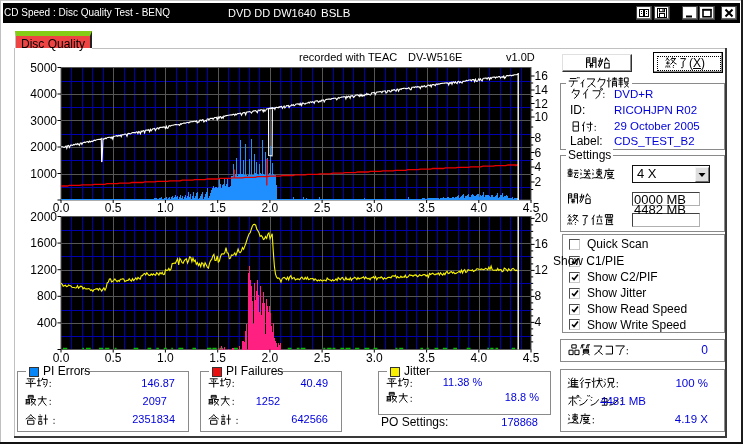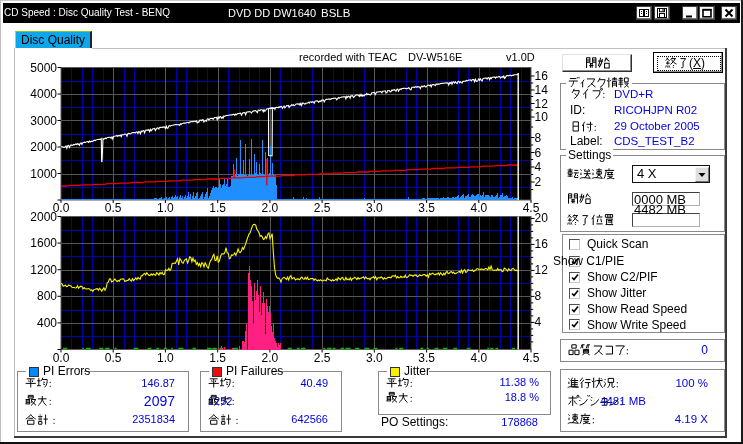--- a/index.html
+++ b/index.html
@@ -44,21 +44,21 @@
     <svg width="14" height="12" viewBox="0 0 14 12" style="position:absolute;left:0;top:0">
       <g stroke="#000" stroke-width="2">
         <path d="M3.5 2.5L10.5 9.5M10.5 2.5L3.5 9.5"></path>
       </g>
     </svg>
   </div>
 <div style="position:absolute;left:14px;top:48px;width:1px;height:389px;background:#c0c0c0"></div>
 <div style="position:absolute;left:92px;top:48px;width:634px;height:1px;background:#c0c0c0"></div>
 <div style="position:absolute;left:725px;top:48px;width:2px;height:389px;background:#3a3a3a"></div>
 <div style="position:absolute;left:14px;top:435.5px;width:713px;height:2px;background:#3a3a3a"></div>
-<div style="position:absolute;left:15px;top:31px;width:77px;height:17px;background:#0ea5e9;border-top:1px solid #84cc16;border-left:1px solid #c0c0c0;border-right:2px solid #222;box-sizing:border-box;line-height:16px;text-align:center;font-size:12px">Disc Quality</div>
+<div style="position:absolute;left:15px;top:31px;width:77px;height:17px;background:#ef4444;border-top:5px solid #84cc16;border-left:1px solid #c0c0c0;border-right:2px solid #222;box-sizing:border-box;line-height:16px;text-align:center;font-size:12px">Disc Quality</div>
 <svg width="743" height="444" viewBox="0 0 743 444" style="position:absolute;left:0;top:0" font-family="Liberation Sans">
     <rect x="61" y="67.5" width="470" height="132.5" fill="#000"></rect>
     <rect x="61" y="216.5" width="470" height="133" fill="#000"></rect>
     <path d="M71.5 67.5V200.0 M82.5 67.5V200.0 M92.5 67.5V200.0 M103.5 67.5V200.0 M124.5 67.5V200.0 M134.5 67.5V200.0 M145.5 67.5V200.0 M155.5 67.5V200.0 M176.5 67.5V200.0 M186.5 67.5V200.0 M197.5 67.5V200.0 M207.5 67.5V200.0 M228.5 67.5V200.0 M239.5 67.5V200.0 M249.5 67.5V200.0 M259.5 67.5V200.0 M280.5 67.5V200.0 M291.5 67.5V200.0 M301.5 67.5V200.0 M312.5 67.5V200.0 M333.5 67.5V200.0 M343.5 67.5V200.0 M353.5 67.5V200.0 M364.5 67.5V200.0 M385.5 67.5V200.0 M395.5 67.5V200.0 M406.5 67.5V200.0 M416.5 67.5V200.0 M437.5 67.5V200.0 M447.5 67.5V200.0 M458.5 67.5V200.0 M468.5 67.5V200.0 M489.5 67.5V200.0 M500.5 67.5V200.0 M510.5 67.5V200.0 M521.5 67.5V200.0 M61.0 81.5H531.0 M61.0 107.5H531.0 M61.0 134.5H531.0 M61.0 160.5H531.0 M61.0 187.5H531.0 M71.5 216.5V349.5 M82.5 216.5V349.5 M92.5 216.5V349.5 M103.5 216.5V349.5 M124.5 216.5V349.5 M134.5 216.5V349.5 M145.5 216.5V349.5 M155.5 216.5V349.5 M176.5 216.5V349.5 M186.5 216.5V349.5 M197.5 216.5V349.5 M207.5 216.5V349.5 M228.5 216.5V349.5 M239.5 216.5V349.5 M249.5 216.5V349.5 M259.5 216.5V349.5 M280.5 216.5V349.5 M291.5 216.5V349.5 M301.5 216.5V349.5 M312.5 216.5V349.5 M333.5 216.5V349.5 M343.5 216.5V349.5 M353.5 216.5V349.5 M364.5 216.5V349.5 M385.5 216.5V349.5 M395.5 216.5V349.5 M406.5 216.5V349.5 M416.5 216.5V349.5 M437.5 216.5V349.5 M447.5 216.5V349.5 M458.5 216.5V349.5 M468.5 216.5V349.5 M489.5 216.5V349.5 M500.5 216.5V349.5 M510.5 216.5V349.5 M521.5 216.5V349.5 M61.0 230.5H531.0 M61.0 256.5H531.0 M61.0 283.5H531.0 M61.0 310.5H531.0 M61.0 336.5H531.0" stroke="#0000ae" shape-rendering="crispEdges" fill="none"></path>
     <path d="M113.5 67.5V200.0 M165.5 67.5V200.0 M218.5 67.5V200.0 M270.5 67.5V200.0 M322.5 67.5V200.0 M374.5 67.5V200.0 M427.5 67.5V200.0 M479.5 67.5V200.0 M61.0 94.5H531.0 M61.0 120.5H531.0 M61.0 147.5H531.0 M61.0 174.5H531.0 M113.5 216.5V349.5 M165.5 216.5V349.5 M218.5 216.5V349.5 M270.5 216.5V349.5 M322.5 216.5V349.5 M374.5 216.5V349.5 M427.5 216.5V349.5 M479.5 216.5V349.5 M61.0 243.5H531.0 M61.0 270.5H531.0 M61.0 296.5H531.0 M61.0 323.5H531.0" stroke="#565656" shape-rendering="crispEdges" fill="none"></path>
     <rect x="61" y="67.5" width="470" height="132.5" fill="none" stroke="#5a5a5a"></rect>
     <rect x="61" y="216.5" width="470" height="133" fill="none" stroke="#5a5a5a"></rect>
     <path d="M61.5 200.0V198.7 M62.5 200.0V199.1 M63.5 200.0V199.0 M64.5 200.0V199.0 M65.5 200.0V198.6 M66.5 200.0V198.7 M67.5 200.0V198.5 M68.5 200.0V199.1 M69.5 200.0V198.9 M70.5 200.0V199.1 M71.5 200.0V199.0 M72.5 200.0V198.8 M73.5 200.0V199.1 M74.5 200.0V199.0 M75.5 200.0V198.7 M76.5 200.0V198.8 M77.5 200.0V199.0 M78.5 200.0V198.7 M79.5 200.0V198.6 M80.5 200.0V199.1 M81.5 200.0V198.6 M82.5 200.0V198.7 M83.5 200.0V198.9 M84.5 200.0V199.0 M85.5 200.0V198.5 M86.5 200.0V198.9 M87.5 200.0V199.1 M88.5 200.0V199.1 M89.5 200.0V198.6 M90.5 200.0V198.7 M91.5 200.0V198.6 M92.5 200.0V198.6 M93.5 200.0V198.8 M94.5 200.0V198.5 M95.5 200.0V198.9 M96.5 200.0V198.8 M97.5 200.0V198.6 M98.5 200.0V198.7 M99.5 200.0V198.6 M100.5 200.0V198.8 M101.5 200.0V198.7 M102.5 200.0V199.1 M103.5 200.0V199.0 M104.5 200.0V199.0 M105.5 200.0V199.1 M106.5 200.0V199.0 M107.5 200.0V199.1 M108.5 200.0V199.0 M109.5 200.0V198.7 M110.5 200.0V198.9 M111.5 200.0V198.9 M112.5 200.0V199.0 M113.5 200.0V199.0 M114.5 200.0V198.5 M115.5 200.0V198.7 M116.5 200.0V198.7 M117.5 200.0V199.0 M118.5 200.0V198.6 M119.5 200.0V199.0 M120.5 200.0V198.9 M121.5 200.0V198.5 M122.5 200.0V198.7 M123.5 200.0V198.8 M124.5 200.0V198.7 M125.5 200.0V198.6 M126.5 200.0V198.6 M127.5 200.0V199.0 M128.5 200.0V199.1 M129.5 200.0V198.9 M130.5 200.0V199.0 M131.5 200.0V199.0 M132.5 200.0V198.5 M133.5 200.0V198.5 M134.5 200.0V198.9 M135.5 200.0V198.7 M136.5 200.0V198.9 M137.5 200.0V198.5 M138.5 200.0V198.8 M139.5 200.0V199.0 M140.5 200.0V199.0 M141.5 200.0V198.8 M142.5 200.0V199.0 M143.5 200.0V198.7 M144.5 200.0V198.5 M145.5 200.0V198.9 M146.5 200.0V199.0 M147.5 200.0V198.5 M148.5 200.0V198.8 M149.5 200.0V199.1 M150.5 200.0V199.1 M151.5 200.0V199.1 M152.5 200.0V198.7 M153.5 200.0V198.5 M154.5 200.0V198.3 M155.5 200.0V198.1 M156.5 200.0V197.6 M157.5 200.0V199.0 M158.5 200.0V198.6 M159.5 200.0V198.0 M160.5 200.0V197.5 M161.5 200.0V197.4 M162.5 200.0V199.0 M163.5 200.0V198.7 M164.5 200.0V198.1 M165.5 200.0V197.5 M166.5 200.0V196.7 M167.5 200.0V199.1 M168.5 200.0V198.2 M169.5 200.0V196.9 M170.5 200.0V198.9 M171.5 200.0V197.4 M172.5 200.0V196.2 M173.5 200.0V198.4 M174.5 200.0V196.8 M175.5 200.0V194.7 M176.5 200.0V197.4 M177.5 200.0V195.8 M178.5 200.0V198.7 M179.5 200.0V196.6 M180.5 200.0V194.9 M181.5 200.0V197.7 M182.5 200.0V195.5 M183.5 200.0V199.0 M184.5 200.0V196.8 M185.5 200.0V194.7 M186.5 200.0V198.3 M187.5 200.0V195.9 M188.5 200.0V192.4 M189.5 200.0V196.9 M190.5 200.0V193.9 M191.5 200.0V199.1 M192.5 200.0V196.1 M193.5 200.0V192.2 M194.5 200.0V197.8 M195.5 200.0V195.9 M196.5 200.0V193.3 M197.5 200.0V191.5 M198.5 200.0V199.1 M199.5 200.0V197.5 M200.5 200.0V196.0 M201.5 200.0V193.9 M202.5 200.0V191.9 M203.5 200.0V199.1 M204.5 200.0V196.6 M205.5 200.0V194.1 M206.5 200.0V191.7 M207.5 200.0V188.4 M208.5 200.0V198.1 M209.5 200.0V195.8 M210.5 200.0V193.3 M211.5 200.0V189.7 M212.5 200.0V187.6 M213.5 200.0V185.9 M214.5 200.0V188.0 M215.5 200.0V186.5 M216.5 200.0V187.3 M217.5 200.0V188.4 M218.5 200.0V187.3 M219.5 200.0V179.0 M220.5 200.0V184.3 M221.5 200.0V188.0 M222.5 200.0V184.9 M223.5 200.0V183.5 M224.5 200.0V178.3 M225.5 200.0V186.0 M226.5 200.0V183.8 M227.5 200.0V178.4 M228.5 200.0V186.5 M229.5 200.0V187.2 M230.5 200.0V185.8 M231.5 200.0V175.5 M232.5 200.0V175.5 M233.5 200.0V164.2 M234.5 200.0V175.0 M235.5 200.0V174.0 M236.5 200.0V157.6 M237.5 200.0V175.9 M238.5 200.0V173.6 M239.5 200.0V174.0 M240.5 200.0V140.4 M241.5 200.0V173.7 M242.5 200.0V173.9 M243.5 200.0V160.2 M244.5 200.0V174.7 M245.5 200.0V144.3 M246.5 200.0V174.8 M247.5 200.0V175.6 M248.5 200.0V174.8 M249.5 200.0V158.9 M250.5 200.0V175.1 M251.5 200.0V139.1 M252.5 200.0V174.6 M253.5 200.0V174.6 M254.5 200.0V153.6 M255.5 200.0V173.2 M256.5 200.0V161.6 M257.5 200.0V173.8 M258.5 200.0V175.1 M259.5 200.0V164.2 M260.5 200.0V173.2 M261.5 200.0V174.1 M262.5 200.0V140.4 M263.5 200.0V173.6 M264.5 200.0V175.2 M265.5 200.0V152.3 M266.5 200.0V174.1 M267.5 200.0V157.6 M268.5 200.0V174.9 M269.5 200.0V173.0 M270.5 200.0V145.7 M271.5 200.0V174.8 M272.5 200.0V162.9 M273.5 200.0V173.6 M274.5 200.0V174.6 M275.5 200.0V174.8 M276.5 200.0V185.1 M277.5 200.0V198.7 M278.5 200.0V198.9 M279.5 200.0V199.0 M280.5 200.0V198.9 M281.5 200.0V199.1 M282.5 200.0V199.1 M283.5 200.0V198.8 M284.5 200.0V199.0 M285.5 200.0V199.2 M286.5 200.0V198.6 M287.5 200.0V199.2 M288.5 200.0V199.1 M289.5 200.0V198.7 M290.5 200.0V199.0 M291.5 200.0V198.7 M292.5 200.0V198.8 M293.5 200.0V196.8 M294.5 200.0V199.0 M295.5 200.0V198.7 M296.5 200.0V199.1 M297.5 200.0V198.9 M298.5 200.0V198.9 M299.5 200.0V199.1 M300.5 200.0V199.1 M301.5 200.0V198.7 M302.5 200.0V199.2 M303.5 200.0V196.9 M304.5 200.0V198.8 M305.5 200.0V198.8 M306.5 200.0V197.8 M307.5 200.0V198.7 M308.5 200.0V198.9 M309.5 200.0V198.9 M310.5 200.0V199.1 M311.5 200.0V198.7 M312.5 200.0V198.7 M313.5 200.0V199.1 M314.5 200.0V199.1 M315.5 200.0V198.7 M316.5 200.0V198.8 M317.5 200.0V198.7 M318.5 200.0V198.6 M319.5 200.0V196.9 M320.5 200.0V199.0 M321.5 200.0V198.7 M322.5 200.0V198.7 M323.5 200.0V198.7 M324.5 200.0V198.7 M325.5 200.0V199.1 M326.5 200.0V198.9 M327.5 200.0V198.7 M328.5 200.0V199.2 M329.5 200.0V199.0 M330.5 200.0V198.6 M331.5 200.0V198.8 M332.5 200.0V198.6 M333.5 200.0V198.7 M334.5 200.0V198.6 M335.5 200.0V198.6 M336.5 200.0V199.1 M337.5 200.0V198.8 M338.5 200.0V198.9 M339.5 200.0V199.0 M340.5 200.0V199.1 M341.5 200.0V199.2 M342.5 200.0V198.9 M343.5 200.0V198.8 M344.5 200.0V199.0 M345.5 200.0V198.8 M346.5 200.0V199.0 M347.5 200.0V198.8 M348.5 200.0V199.0 M349.5 200.0V199.0 M350.5 200.0V199.1 M351.5 200.0V198.7 M352.5 200.0V198.7 M353.5 200.0V199.0 M354.5 200.0V199.2 M355.5 200.0V199.0 M356.5 200.0V198.8 M357.5 200.0V198.9 M358.5 200.0V198.9 M359.5 200.0V198.7 M360.5 200.0V199.2 M361.5 200.0V198.8 M362.5 200.0V198.7 M363.5 200.0V198.8 M364.5 200.0V197.6 M365.5 200.0V198.9 M366.5 200.0V199.2 M367.5 200.0V198.8 M368.5 200.0V198.8 M369.5 200.0V199.1 M370.5 200.0V199.2 M371.5 200.0V198.8 M372.5 200.0V199.0 M373.5 200.0V198.6 M374.5 200.0V199.2 M375.5 200.0V198.7 M376.5 200.0V198.7 M377.5 200.0V198.6 M378.5 200.0V198.7 M379.5 200.0V198.8 M380.5 200.0V198.9 M381.5 200.0V198.9 M382.5 200.0V198.8 M383.5 200.0V199.1 M384.5 200.0V198.8 M385.5 200.0V198.9 M386.5 200.0V199.0 M387.5 200.0V199.0 M388.5 200.0V199.0 M389.5 200.0V199.1 M390.5 200.0V198.8 M391.5 200.0V199.2 M392.5 200.0V198.9 M393.5 200.0V199.1 M394.5 200.0V198.7 M395.5 200.0V198.8 M396.5 200.0V198.8 M397.5 200.0V199.2 M398.5 200.0V198.8 M399.5 200.0V198.6 M400.5 200.0V198.8 M401.5 200.0V198.9 M402.5 200.0V199.1 M403.5 200.0V199.2 M404.5 200.0V198.8 M405.5 200.0V199.1 M406.5 200.0V199.1 M407.5 200.0V199.2 M408.5 200.0V197.0 M409.5 200.0V199.1 M410.5 200.0V199.2 M411.5 200.0V199.1 M412.5 200.0V198.8 M413.5 200.0V198.8 M414.5 200.0V199.1 M415.5 200.0V199.2 M416.5 200.0V198.6 M417.5 200.0V198.8 M418.5 200.0V198.8 M419.5 200.0V198.7 M420.5 200.0V199.2 M421.5 200.0V199.1 M422.5 200.0V198.2 M423.5 200.0V198.2 M424.5 200.0V197.8 M425.5 200.0V198.5 M426.5 200.0V198.5 M427.5 200.0V198.2 M428.5 200.0V197.9 M429.5 200.0V198.1 M430.5 200.0V198.4 M431.5 200.0V198.2 M432.5 200.0V198.3 M433.5 200.0V198.2 M434.5 200.0V197.8 M435.5 200.0V198.4 M436.5 200.0V198.0 M437.5 200.0V198.0 M438.5 200.0V197.6 M439.5 200.0V198.7 M440.5 200.0V198.3 M441.5 200.0V198.0 M442.5 200.0V198.0 M443.5 200.0V197.2 M444.5 200.0V198.3 M445.5 200.0V198.1 M446.5 200.0V198.0 M447.5 200.0V197.0 M448.5 200.0V196.7 M449.5 200.0V198.3 M450.5 200.0V197.9 M451.5 200.0V197.5 M452.5 200.0V196.9 M453.5 200.0V196.6 M454.5 200.0V197.8 M455.5 200.0V197.2 M456.5 200.0V197.4 M457.5 200.0V195.7 M458.5 200.0V195.4 M459.5 200.0V197.5 M460.5 200.0V196.8 M461.5 200.0V196.4 M462.5 200.0V195.2 M463.5 200.0V193.9 M464.5 200.0V197.5 M465.5 200.0V196.2 M466.5 200.0V195.7 M467.5 200.0V195.0 M468.5 200.0V194.2 M469.5 200.0V196.8 M470.5 200.0V196.5 M471.5 200.0V194.6 M472.5 200.0V193.6 M473.5 200.0V194.6 M474.5 200.0V196.3 M475.5 200.0V196.3 M476.5 200.0V195.0 M477.5 200.0V193.8 M478.5 200.0V193.5 M479.5 200.0V197.2 M480.5 200.0V195.1 M481.5 200.0V195.5 M482.5 200.0V194.7 M483.5 200.0V192.3 M484.5 200.0V196.8 M485.5 200.0V195.2 M486.5 200.0V194.6 M487.5 200.0V194.8 M488.5 200.0V194.9 M489.5 200.0V196.2 M490.5 200.0V196.6 M491.5 200.0V194.8 M492.5 200.0V194.5 M493.5 200.0V197.3 M494.5 200.0V196.5 M495.5 200.0V195.6 M496.5 200.0V195.0 M497.5 200.0V193.3 M498.5 200.0V197.6 M499.5 200.0V196.6 M500.5 200.0V195.0 M501.5 200.0V194.9 M502.5 200.0V193.4 M503.5 200.0V197.2 M504.5 200.0V196.4 M505.5 200.0V196.1 M506.5 200.0V195.2 M507.5 200.0V195.7 M508.5 200.0V197.7 M509.5 200.0V197.7 M510.5 200.0V197.5 M511.5 200.0V197.5 M512.5 200.0V197.3 M513.5 200.0V198.5 M514.5 200.0V198.1 M515.5 200.0V197.7 M516.5 200.0V197.9 M517.5 200.0V197.7 M518.5 200.0V198.5" stroke="#1f8fff" stroke-width="1" shape-rendering="crispEdges" fill="none"></path>
     <path d="M61.0 186.0 L63.1 186.0 L65.2 186.0 L67.3 186.0 L69.4 185.4 L71.4 185.4 L73.5 185.4 L75.6 185.4 L77.7 185.4 L79.8 185.4 L81.9 184.8 L84.0 184.8 L86.1 184.8 L88.2 184.8 L90.2 184.8 L92.3 184.8 L94.4 184.3 L96.5 184.3 L98.6 184.3 L100.7 184.3 L102.8 184.3 L104.9 184.3 L107.0 183.7 L109.0 183.7 L111.1 183.7 L113.2 183.7 L115.3 183.7 L117.4 183.7 L119.5 183.1 L121.6 183.1 L123.7 183.1 L125.8 183.1 L127.8 183.1 L129.9 183.1 L132.0 182.5 L134.1 182.5 L136.2 182.5 L138.3 182.5 L140.4 182.5 L142.5 182.5 L144.6 181.9 L146.6 181.9 L148.7 181.9 L150.8 181.9 L152.9 181.9 L155.0 181.9 L157.1 181.3 L159.2 181.3 L161.3 181.3 L163.4 181.3 L165.4 181.3 L167.5 181.3 L169.6 180.8 L171.7 180.8 L173.8 180.8 L175.9 180.8 L178.0 180.8 L180.1 180.8 L182.2 180.2 L184.2 180.2 L186.3 180.2 L188.4 180.2 L190.5 180.2 L192.6 180.2 L194.7 179.6 L196.8 179.6 L198.9 179.6 L201.0 179.6 L203.0 179.6 L205.1 179.6 L207.2 179.0 L209.3 179.0 L211.4 179.0 L213.5 179.0 L215.6 179.0 L217.7 179.0 L219.8 178.4 L221.8 178.4 L223.9 178.4 L226.0 178.4 L228.1 178.4 L230.2 178.4 L232.3 177.8 L234.4 177.8 L236.5 177.8 L238.6 177.8 L240.6 177.8 L242.7 177.8 L244.8 177.3 L246.9 177.3 L249.0 177.3 L251.1 177.3 L253.2 177.3 L255.3 177.3 L257.4 176.7 L259.4 176.7 L261.5 176.7 L263.6 176.7 L265.7 176.7 L267.8 176.7 L269.9 176.1 L272.0 176.1 L274.1 176.1 L276.2 176.1 L278.2 176.1 L280.3 176.1 L282.4 175.5 L284.5 175.5 L286.6 175.5 L288.7 175.5 L290.8 175.5 L292.9 175.5 L295.0 174.9 L297.0 174.9 L299.1 174.9 L301.2 174.9 L303.3 174.9 L305.4 174.9 L307.5 174.3 L309.6 174.3 L311.7 174.3 L313.8 174.3 L315.8 174.3 L317.9 174.3 L320.0 173.8 L322.1 173.8 L324.2 173.8 L326.3 173.8 L328.4 173.8 L330.5 173.8 L332.6 173.2 L334.6 173.2 L336.7 173.2 L338.8 173.2 L340.9 173.2 L343.0 173.2 L345.1 172.6 L347.2 172.6 L349.3 172.6 L351.4 172.6 L353.4 172.6 L355.5 172.6 L357.6 172.0 L359.7 172.0 L361.8 172.0 L363.9 172.0 L366.0 172.0 L368.1 172.0 L370.2 171.4 L372.2 171.4 L374.3 171.4 L376.4 171.4 L378.5 171.4 L380.6 171.4 L382.7 170.8 L384.8 170.8 L386.9 170.8 L389.0 170.8 L391.0 170.8 L393.1 170.8 L395.2 170.3 L397.3 170.3 L399.4 170.3 L401.5 170.3 L403.6 170.3 L405.7 170.3 L407.8 169.7 L409.8 169.7 L411.9 169.7 L414.0 169.7 L416.1 169.7 L418.2 169.7 L420.3 169.1 L422.4 169.1 L424.5 169.1 L426.6 169.1 L428.6 169.1 L430.7 169.1 L432.8 168.5 L434.9 168.5 L437.0 168.5 L439.1 168.5 L441.2 168.5 L443.3 168.5 L445.4 167.9 L447.4 167.9 L449.5 167.9 L451.6 167.9 L453.7 167.9 L455.8 167.9 L457.9 167.4 L460.0 167.4 L462.1 167.4 L464.2 167.4 L466.2 167.4 L468.3 167.4 L470.4 166.8 L472.5 166.8 L474.6 166.8 L476.7 166.8 L478.8 166.8 L480.9 166.8 L483.0 166.2 L485.0 166.2 L487.1 166.2 L489.2 166.2 L491.3 166.2 L493.4 166.2 L495.5 165.6 L497.6 165.6 L499.7 165.6 L501.8 165.6 L503.8 165.6 L505.9 165.6 L508.0 165.0 L510.1 165.0 L512.2 165.0 L514.3 165.0 L516.4 165.0 M234.4 178.0 L234.4 169.4 M266.8 185.4 L266.8 158.9 M515.3 165.8 L518.2 164.6" stroke="#e80000" fill="none" stroke-width="1.3"></path>
     <path d="M61.0 147.0 L61.8 146.8 L62.7 146.7 L63.5 147.3 L64.3 147.4 L65.2 146.8 L66.0 146.0 L66.8 148.3 L67.7 145.6 L68.5 145.4 L69.4 147.5 L70.2 145.8 L71.0 144.9 L71.9 145.2 L72.7 145.3 L73.5 144.4 L74.4 144.9 L75.2 144.3 L76.0 143.9 L76.9 144.7 L77.7 143.6 L78.5 144.2 L79.4 145.3 L80.2 143.1 L81.1 142.9 L81.9 144.3 L82.7 143.0 L83.6 142.4 L84.4 142.2 L85.2 142.6 L86.1 141.9 L86.9 141.7 L87.7 141.5 L88.6 142.4 L89.4 141.2 L90.2 142.0 L91.1 141.5 L91.9 141.2 L92.8 141.6 L93.6 140.4 L94.4 140.2 L95.3 140.6 L96.1 139.9 L96.9 139.7 L97.8 139.5 L98.6 139.4 L99.4 139.2 L100.3 139.5 L101.3 138.7 L101.6 162.1 L102.0 161.3 L103.0 138.7 L103.6 139.3 L104.4 138.8 L105.3 138.0 L106.1 138.8 L107.0 137.7 L107.8 137.5 L108.6 137.4 L109.5 137.2 L110.3 137.2 L111.1 138.3 L112.0 137.0 L112.8 139.0 L113.6 136.4 L114.5 136.2 L115.3 136.0 L116.1 135.9 L117.0 135.7 L117.8 136.3 L118.7 135.4 L119.5 135.8 L120.3 135.1 L121.2 136.7 L122.0 134.7 L122.8 134.8 L123.7 134.8 L124.5 134.3 L125.3 134.1 L126.2 134.5 L127.0 136.2 L127.8 133.6 L128.7 133.4 L129.5 133.6 L130.4 133.9 L131.2 133.4 L132.0 132.8 L132.9 132.6 L133.7 132.5 L134.5 132.6 L135.4 132.8 L136.2 132.0 L137.0 131.8 L137.9 133.4 L138.7 131.5 L139.5 132.0 L140.4 133.7 L141.2 131.0 L142.0 131.8 L142.9 130.7 L143.7 130.6 L144.6 132.9 L145.4 130.3 L146.2 130.3 L147.1 129.9 L147.9 130.4 L148.7 129.6 L149.6 131.7 L150.4 129.3 L151.2 130.8 L152.1 129.7 L152.9 128.8 L153.7 128.7 L154.6 128.5 L155.4 130.5 L156.3 129.0 L157.1 128.1 L157.9 127.9 L158.8 129.0 L159.6 127.6 L160.4 127.4 L161.3 127.5 L162.1 127.1 L162.9 127.5 L163.8 126.8 L164.6 127.0 L165.4 128.5 L166.3 126.3 L167.1 128.3 L168.0 128.1 L168.8 125.9 L169.6 125.7 L170.5 126.1 L171.3 125.4 L172.1 125.3 L173.0 125.3 L173.8 125.0 L174.6 124.8 L175.5 124.6 L176.3 124.5 L177.1 124.8 L178.0 124.8 L178.8 124.6 L179.6 125.4 L180.5 123.7 L181.3 124.2 L182.2 123.4 L183.0 123.3 L183.8 123.1 L184.7 123.0 L185.5 123.2 L186.3 122.7 L187.2 122.5 L188.0 122.4 L188.8 123.0 L189.7 122.1 L190.5 121.9 L191.3 121.8 L192.2 121.6 L193.0 121.7 L193.9 121.3 L194.7 121.2 L195.5 121.6 L196.4 120.9 L197.2 122.9 L198.0 121.9 L198.9 122.1 L199.7 120.3 L200.5 120.1 L201.4 120.8 L202.2 119.8 L203.0 119.7 L203.9 121.9 L204.7 120.9 L205.6 120.4 L206.4 121.2 L207.2 118.9 L208.1 118.8 L208.9 120.1 L209.7 119.0 L210.6 118.4 L211.4 118.5 L212.2 118.1 L213.1 119.3 L213.9 118.1 L214.7 117.6 L215.6 117.5 L216.4 117.3 L217.2 119.7 L218.1 117.0 L218.9 118.6 L219.8 116.8 L220.6 116.6 L221.4 118.2 L222.3 117.0 L223.1 118.3 L223.9 116.0 L224.8 116.4 L225.6 115.7 L226.4 115.6 L227.3 115.5 L228.1 115.3 L228.9 115.2 L229.8 115.0 L230.6 114.9 L231.5 114.7 L232.3 115.0 L233.1 114.4 L234.0 114.3 L234.8 115.4 L235.6 114.0 L236.5 114.8 L237.3 113.7 L238.1 113.6 L239.0 113.5 L239.8 113.3 L240.6 113.2 L241.5 115.2 L242.3 113.6 L243.2 112.7 L244.0 112.8 L244.8 112.5 L245.7 114.8 L246.5 112.2 L247.3 112.0 L248.2 111.9 L249.0 111.8 L249.8 111.6 L250.7 112.1 L251.5 113.0 L252.3 111.8 L253.2 111.1 L254.0 110.9 L254.8 110.8 L255.7 110.6 L256.5 111.6 L257.4 112.7 L258.2 110.2 L259.0 110.1 L259.9 110.7 L260.7 109.8 L261.5 109.7 L262.4 109.9 L263.2 111.8 L264.0 109.7 L264.9 111.4 L265.7 110.5 L266.5 108.9 L267.4 108.7 L268.5 108.7 L268.7 155.6 L272.1 155.9 L272.4 107.7 L268.2 108.6 L273.2 108.5 L274.1 107.6 L274.9 109.4 L275.7 107.4 L276.6 107.2 L277.4 107.5 L278.2 107.8 L279.1 106.8 L279.9 107.3 L280.8 106.6 L281.6 106.4 L282.4 108.4 L283.3 107.0 L284.1 106.0 L284.9 108.0 L285.8 106.8 L286.6 105.6 L287.4 105.7 L288.3 105.4 L289.1 107.5 L289.9 106.0 L290.8 105.9 L291.6 104.8 L292.4 105.4 L293.3 104.6 L294.1 105.7 L295.0 105.1 L295.8 104.2 L296.6 104.0 L297.5 103.9 L298.3 104.4 L299.1 103.6 L300.0 105.1 L300.8 103.4 L301.6 105.4 L302.5 103.1 L303.3 103.0 L304.1 103.6 L305.0 104.3 L305.8 103.2 L306.7 103.2 L307.5 103.1 L308.3 102.2 L309.2 103.2 L310.0 101.9 L310.8 101.8 L311.7 102.5 L312.5 101.6 L313.3 102.0 L314.2 103.3 L315.0 101.2 L315.8 101.0 L316.7 100.9 L317.5 100.8 L318.4 102.2 L319.2 101.8 L320.0 100.8 L320.9 101.7 L321.7 100.2 L322.5 100.3 L323.4 99.9 L324.2 102.0 L325.0 100.5 L325.9 99.5 L326.7 99.4 L327.5 99.3 L328.4 99.1 L329.2 99.0 L330.0 99.1 L330.9 99.3 L331.7 98.6 L332.6 98.5 L333.4 98.4 L334.2 98.3 L335.1 98.1 L335.9 98.5 L336.7 99.8 L337.6 98.6 L338.4 97.6 L339.2 98.2 L340.1 97.4 L340.9 97.3 L341.7 97.1 L342.6 97.0 L343.4 96.9 L344.3 96.8 L345.1 96.7 L345.9 98.9 L346.8 96.4 L347.6 97.3 L348.4 96.2 L349.3 96.4 L350.1 98.2 L350.9 95.8 L351.8 95.9 L352.6 95.6 L353.4 97.5 L354.3 96.8 L355.1 95.6 L356.0 95.1 L356.8 95.0 L357.6 94.8 L358.5 95.5 L359.3 96.4 L360.1 94.5 L361.0 96.2 L361.8 94.7 L362.6 96.2 L363.5 95.4 L364.3 95.8 L365.1 94.3 L366.0 95.0 L366.8 93.5 L367.6 94.6 L368.5 94.2 L369.3 94.4 L370.2 95.1 L371.0 94.3 L371.8 92.8 L372.7 92.7 L373.5 92.6 L374.3 92.4 L375.2 94.6 L376.0 92.9 L376.8 92.1 L377.7 92.0 L378.5 91.9 L379.3 91.7 L380.2 91.6 L381.0 91.7 L381.9 92.7 L382.7 91.3 L383.5 91.2 L384.4 91.0 L385.2 90.9 L386.0 93.0 L386.9 92.5 L387.7 90.6 L388.5 90.8 L389.4 90.7 L390.2 91.8 L391.0 91.7 L391.9 90.0 L392.7 90.5 L393.6 89.8 L394.4 89.7 L395.2 90.5 L396.1 91.2 L396.9 89.3 L397.7 89.2 L398.6 91.2 L399.4 89.6 L400.2 88.9 L401.1 89.5 L401.9 88.6 L402.7 88.5 L403.6 88.4 L404.4 88.3 L405.2 88.2 L406.1 88.9 L406.9 88.3 L407.8 88.6 L408.6 87.7 L409.4 88.1 L410.3 89.7 L411.1 89.7 L411.9 87.3 L412.8 87.2 L413.6 87.1 L414.4 87.5 L415.3 86.9 L416.1 86.8 L416.9 87.3 L417.8 86.5 L418.6 86.9 L419.5 87.1 L420.3 88.5 L421.1 86.7 L422.0 86.0 L422.8 87.0 L423.6 86.2 L424.5 85.7 L425.3 86.9 L426.1 86.9 L427.0 85.9 L427.8 85.2 L428.6 85.1 L429.5 85.8 L430.3 84.9 L431.2 86.8 L432.0 84.7 L432.8 84.6 L433.7 84.5 L434.5 84.9 L435.3 85.6 L436.2 84.1 L437.0 84.0 L437.8 84.5 L438.7 83.8 L439.5 84.1 L440.3 83.6 L441.2 83.5 L442.0 83.4 L442.8 83.3 L443.7 83.2 L444.5 83.1 L445.4 83.0 L446.2 82.9 L447.0 83.1 L447.9 82.9 L448.7 85.0 L449.5 82.7 L450.4 83.2 L451.2 82.3 L452.0 84.2 L452.9 82.0 L453.7 81.9 L454.5 83.1 L455.4 81.7 L456.2 83.0 L457.1 83.7 L457.9 81.4 L458.7 81.3 L459.6 82.7 L460.4 81.7 L461.2 82.5 L462.1 83.0 L462.9 81.3 L463.7 81.4 L464.6 81.3 L465.4 81.3 L466.2 80.4 L467.1 80.6 L467.9 80.7 L468.8 80.1 L469.6 80.0 L470.4 79.9 L471.3 80.9 L472.1 79.7 L472.9 79.6 L473.8 79.5 L474.6 81.6 L475.4 79.3 L476.3 81.3 L477.1 81.4 L477.9 80.5 L478.8 78.9 L479.6 80.3 L480.4 78.9 L481.3 80.2 L482.1 81.0 L483.0 78.6 L483.8 78.3 L484.6 78.2 L485.5 78.1 L486.3 78.0 L487.1 79.1 L488.0 77.8 L488.8 77.7 L489.6 79.6 L490.5 77.7 L491.3 78.6 L492.1 77.3 L493.0 77.2 L493.8 77.1 L494.7 77.0 L495.5 78.1 L496.3 77.0 L497.2 77.4 L498.0 76.9 L498.8 76.6 L499.7 76.5 L500.5 78.0 L501.3 77.2 L502.2 76.7 L503.0 77.5 L503.8 76.0 L504.7 78.4 L505.5 77.4 L506.4 75.7 L507.2 75.6 L508.0 75.5 L508.9 75.9 L509.7 75.3 L510.5 75.2 L511.4 75.8 L512.2 75.1 L513.0 75.6 L513.9 74.9 L514.7 74.8 L515.5 74.7 L516.4 74.8 L517.2 74.5 L518.0 74.4" stroke="#ffffff" fill="none" stroke-width="1.1"></path>
@@ -639,21 +639,21 @@
           <path d="M6 1V4"></path>
           <path d="M6 4C5.4 6.8 4 9.2 1.7 11"></path>
           <path d="M6 4C6.6 6.8 8.1 9.2 10.4 11"></path>
         </g>
         <g transform="translate(23.00,0) scale(0.9583)">
           <path d="M2.3 5.1V6.3"></path>
           <path d="M2.3 9.1V10.3"></path>
         </g>
       </g>
     </svg></div>
-<div style="position:absolute;left:25px;top:394.5px;width:150px;height:13px;line-height:13px;text-align:right;color:#0000dd;white-space:pre;font-size:14px">2097</div>
+<div style="position:absolute;left:17px;top:394.5px;width:150px;height:13px;line-height:13px;text-align:right;color:#0000dd;white-space:pre;font-size:11px">2097</div>
 <div style="position:absolute;left:25px;top:413.5px"><svg width="32" height="12" viewBox="0 0 32 12" style="overflow:visible">
       <g fill="none" stroke="#000000" stroke-width="1.00" stroke-linecap="butt">
         <g transform="translate(0.00,0) scale(0.9583)">
           <path d="M6 0.6C4.8 2.4 2.9 4.1 0.8 5.3"></path>
           <path d="M6 0.6C7.2 2.4 9.1 4.1 11.2 5.3"></path>
           <path d="M3.6 4.5H8.4"></path>
           <path d="M2.7 6.5H9.3V10.7H2.7Z"></path>
         </g>
         <g transform="translate(11.50,0) scale(0.9583)">
           <path d="M3.7 0.4L4 1.4"></path>
@@ -722,21 +722,21 @@
           <path d="M6 1V4"></path>
           <path d="M6 4C5.4 6.8 4 9.2 1.7 11"></path>
           <path d="M6 4C6.6 6.8 8.1 9.2 10.4 11"></path>
         </g>
         <g transform="translate(23.00,0) scale(0.9583)">
           <path d="M2.3 5.1V6.3"></path>
           <path d="M2.3 9.1V10.3"></path>
         </g>
       </g>
     </svg></div>
-<div style="position:absolute;left:208px;top:394.5px;width:120px;height:13px;line-height:13px;text-align:left;color:#0000dd;white-space:pre;font-size:11px">1252</div>
+<div style="position:absolute;left:208px;top:394.5px;width:120px;height:13px;line-height:13px;text-align:center;color:#0000dd;white-space:pre;font-size:11px">1252</div>
 <div style="position:absolute;left:208px;top:413.5px"><svg width="32" height="12" viewBox="0 0 32 12" style="overflow:visible">
       <g fill="none" stroke="#000000" stroke-width="1.00" stroke-linecap="butt">
         <g transform="translate(0.00,0) scale(0.9583)">
           <path d="M6 0.6C4.8 2.4 2.9 4.1 0.8 5.3"></path>
           <path d="M6 0.6C7.2 2.4 9.1 4.1 11.2 5.3"></path>
           <path d="M3.6 4.5H8.4"></path>
           <path d="M2.7 6.5H9.3V10.7H2.7Z"></path>
         </g>
         <g transform="translate(11.50,0) scale(0.9583)">
           <path d="M3.7 0.4L4 1.4"></path>
@@ -776,21 +776,21 @@
           <path d="M11.1 2.6C11.3 6 10.7 8.6 8.5 10.8"></path>
           <path d="M7 5.3C7.8 5.4 8.4 5.6 9 5.9"></path>
           <path d="M6.8 7.3C7.6 7.4 8.2 7.6 8.8 7.9"></path>
         </g>
         <g transform="translate(23.00,0) scale(0.9583)">
           <path d="M2.3 5.1V6.3"></path>
           <path d="M2.3 9.1V10.3"></path>
         </g>
       </g>
     </svg></div>
-<div style="position:absolute;left:386px;top:376.0px;width:153px;height:13px;line-height:13px;text-align:right;color:#0000dd;white-space:pre;font-size:11px">11.38 %</div>
+<div style="position:absolute;left:386px;top:376.0px;width:153px;height:13px;line-height:13px;text-align:center;color:#0000dd;white-space:pre;font-size:11px">11.38 %</div>
 <div style="position:absolute;left:386px;top:391.5px"><svg width="28" height="12" viewBox="0 0 28 12" style="overflow:visible">
       <g fill="none" stroke="#000000" stroke-width="1.00" stroke-linecap="butt">
         <g transform="translate(0.00,0) scale(0.9583)">
           <path d="M3.4 0.4H8.6V3.3H3.4Z"></path>
           <path d="M3.4 1.8H8.6"></path>
           <path d="M0.7 4.7H5.4"></path>
           <path d="M1.3 4.7V9.3"></path>
           <path d="M4.6 4.7V9.3"></path>
           <path d="M1.3 6.2H4.6"></path>
           <path d="M1.3 7.7H4.6"></path>

